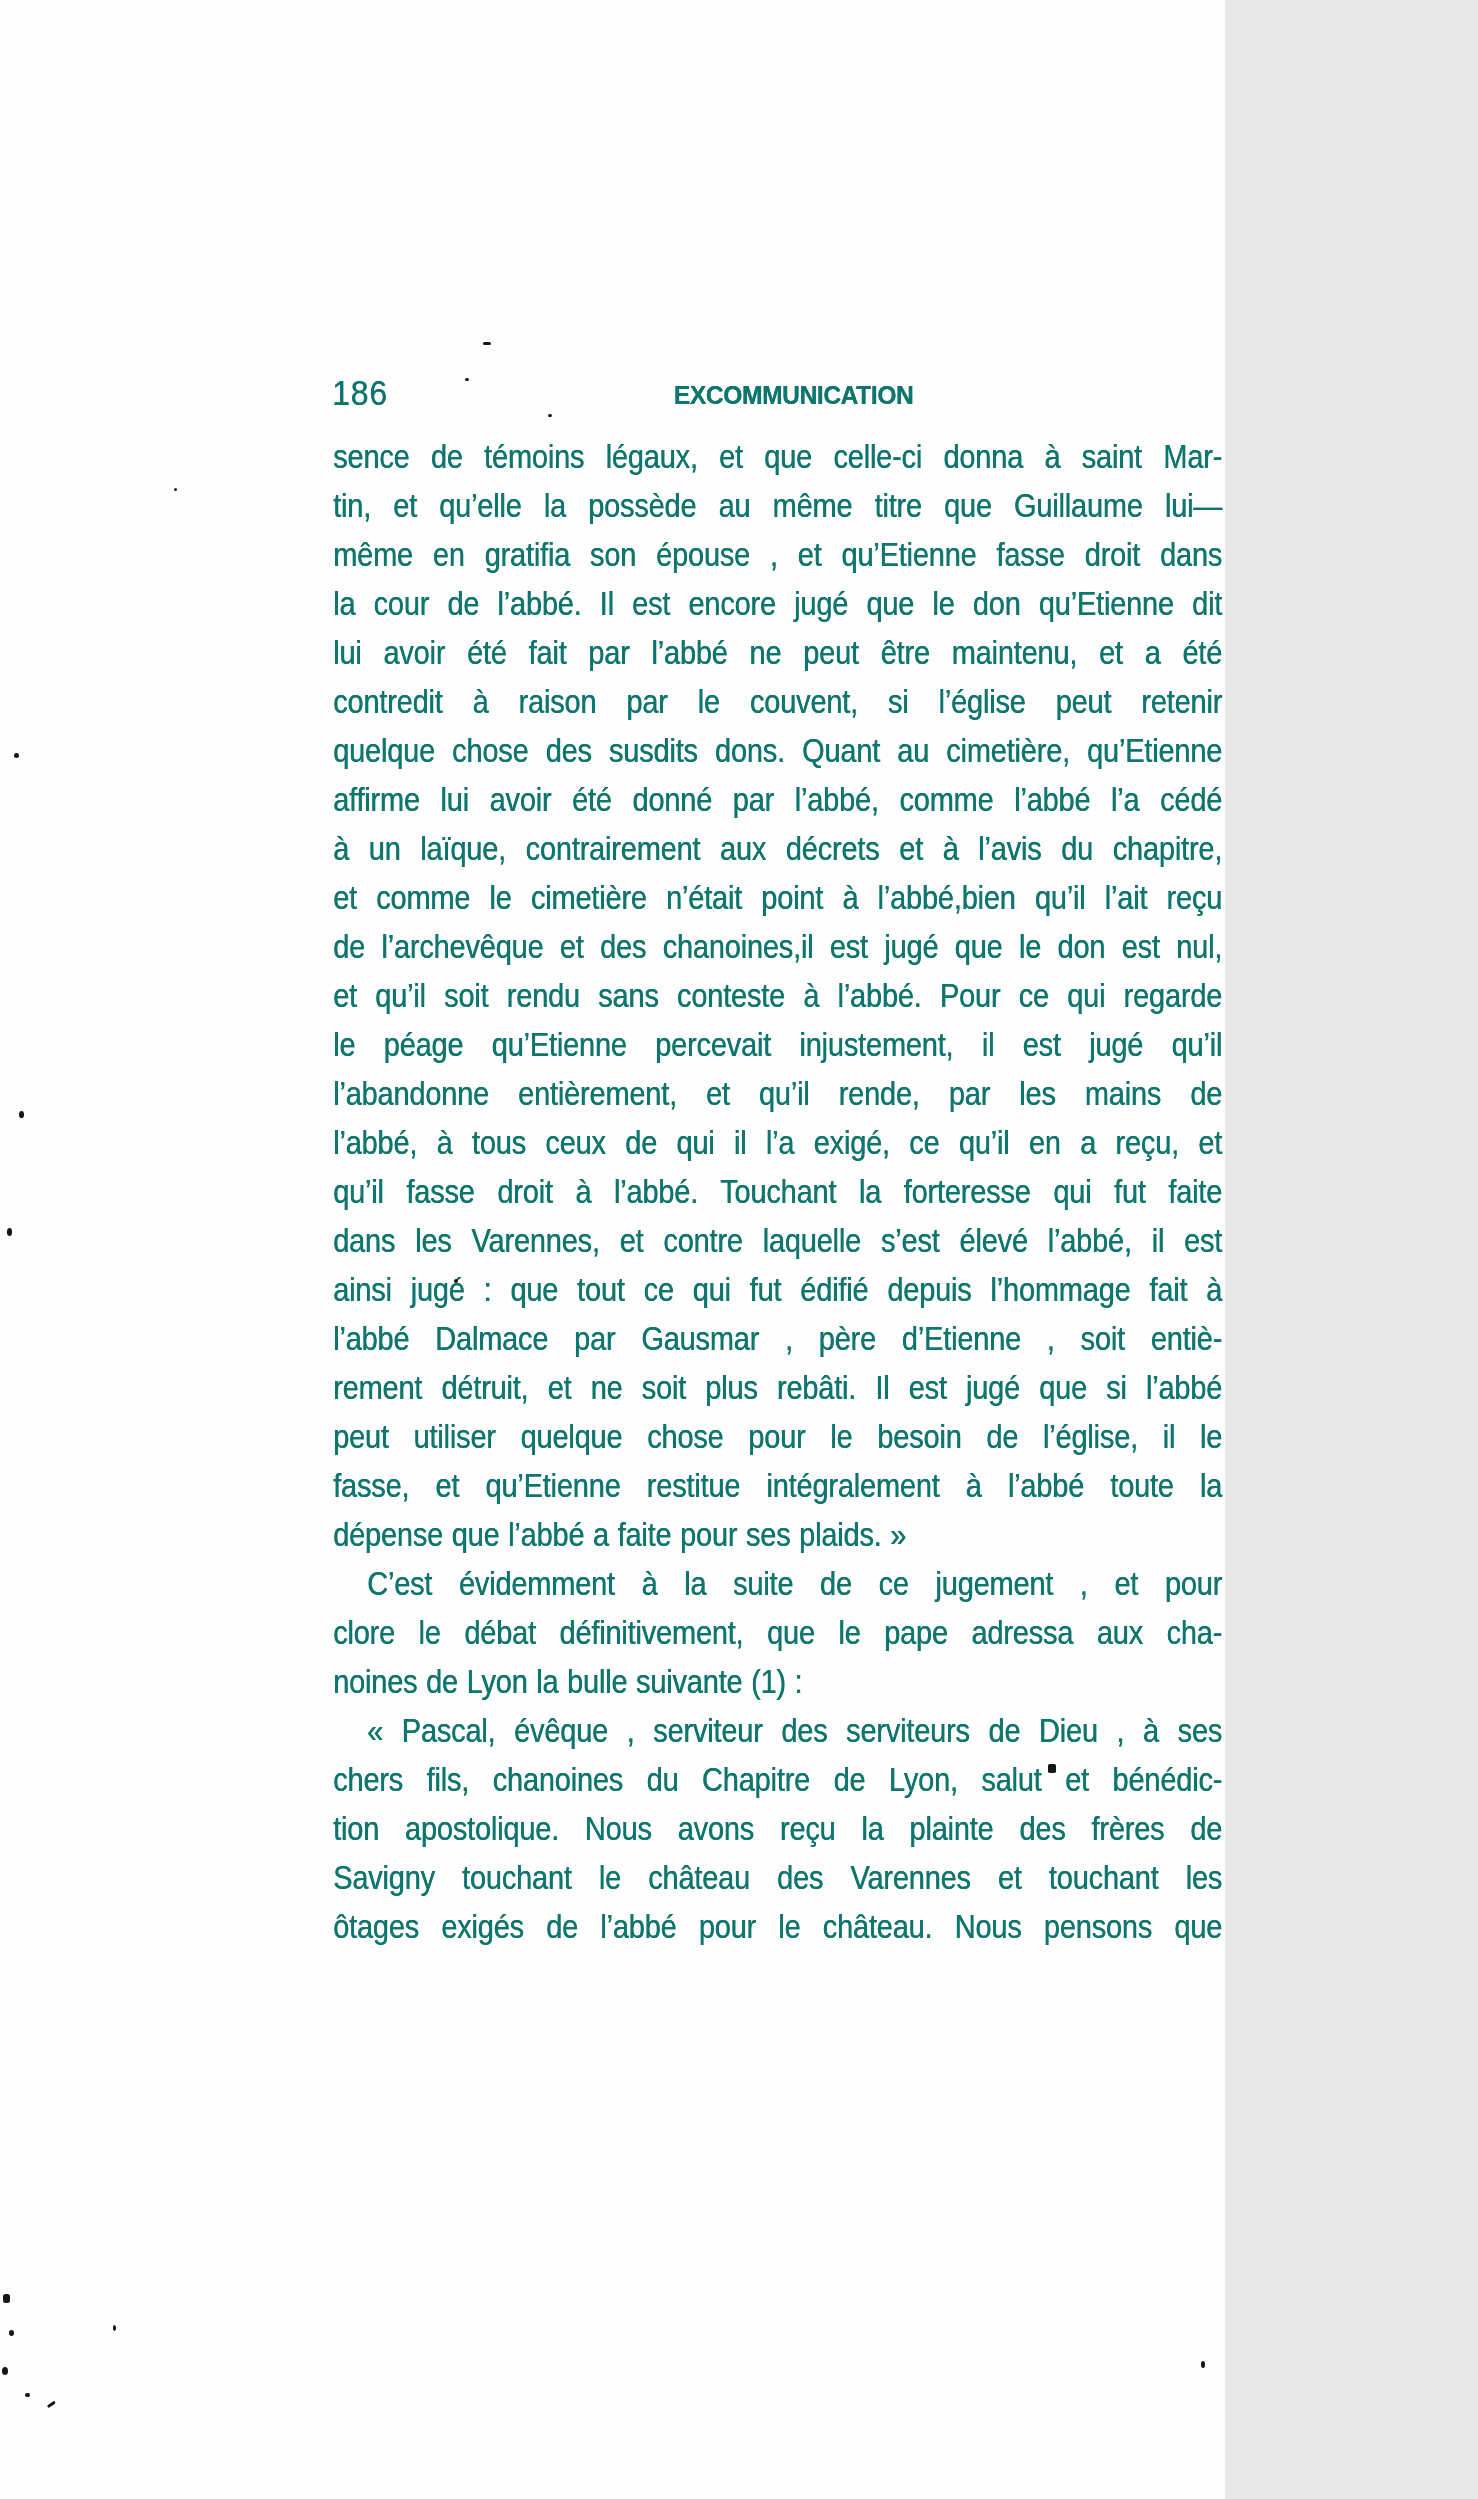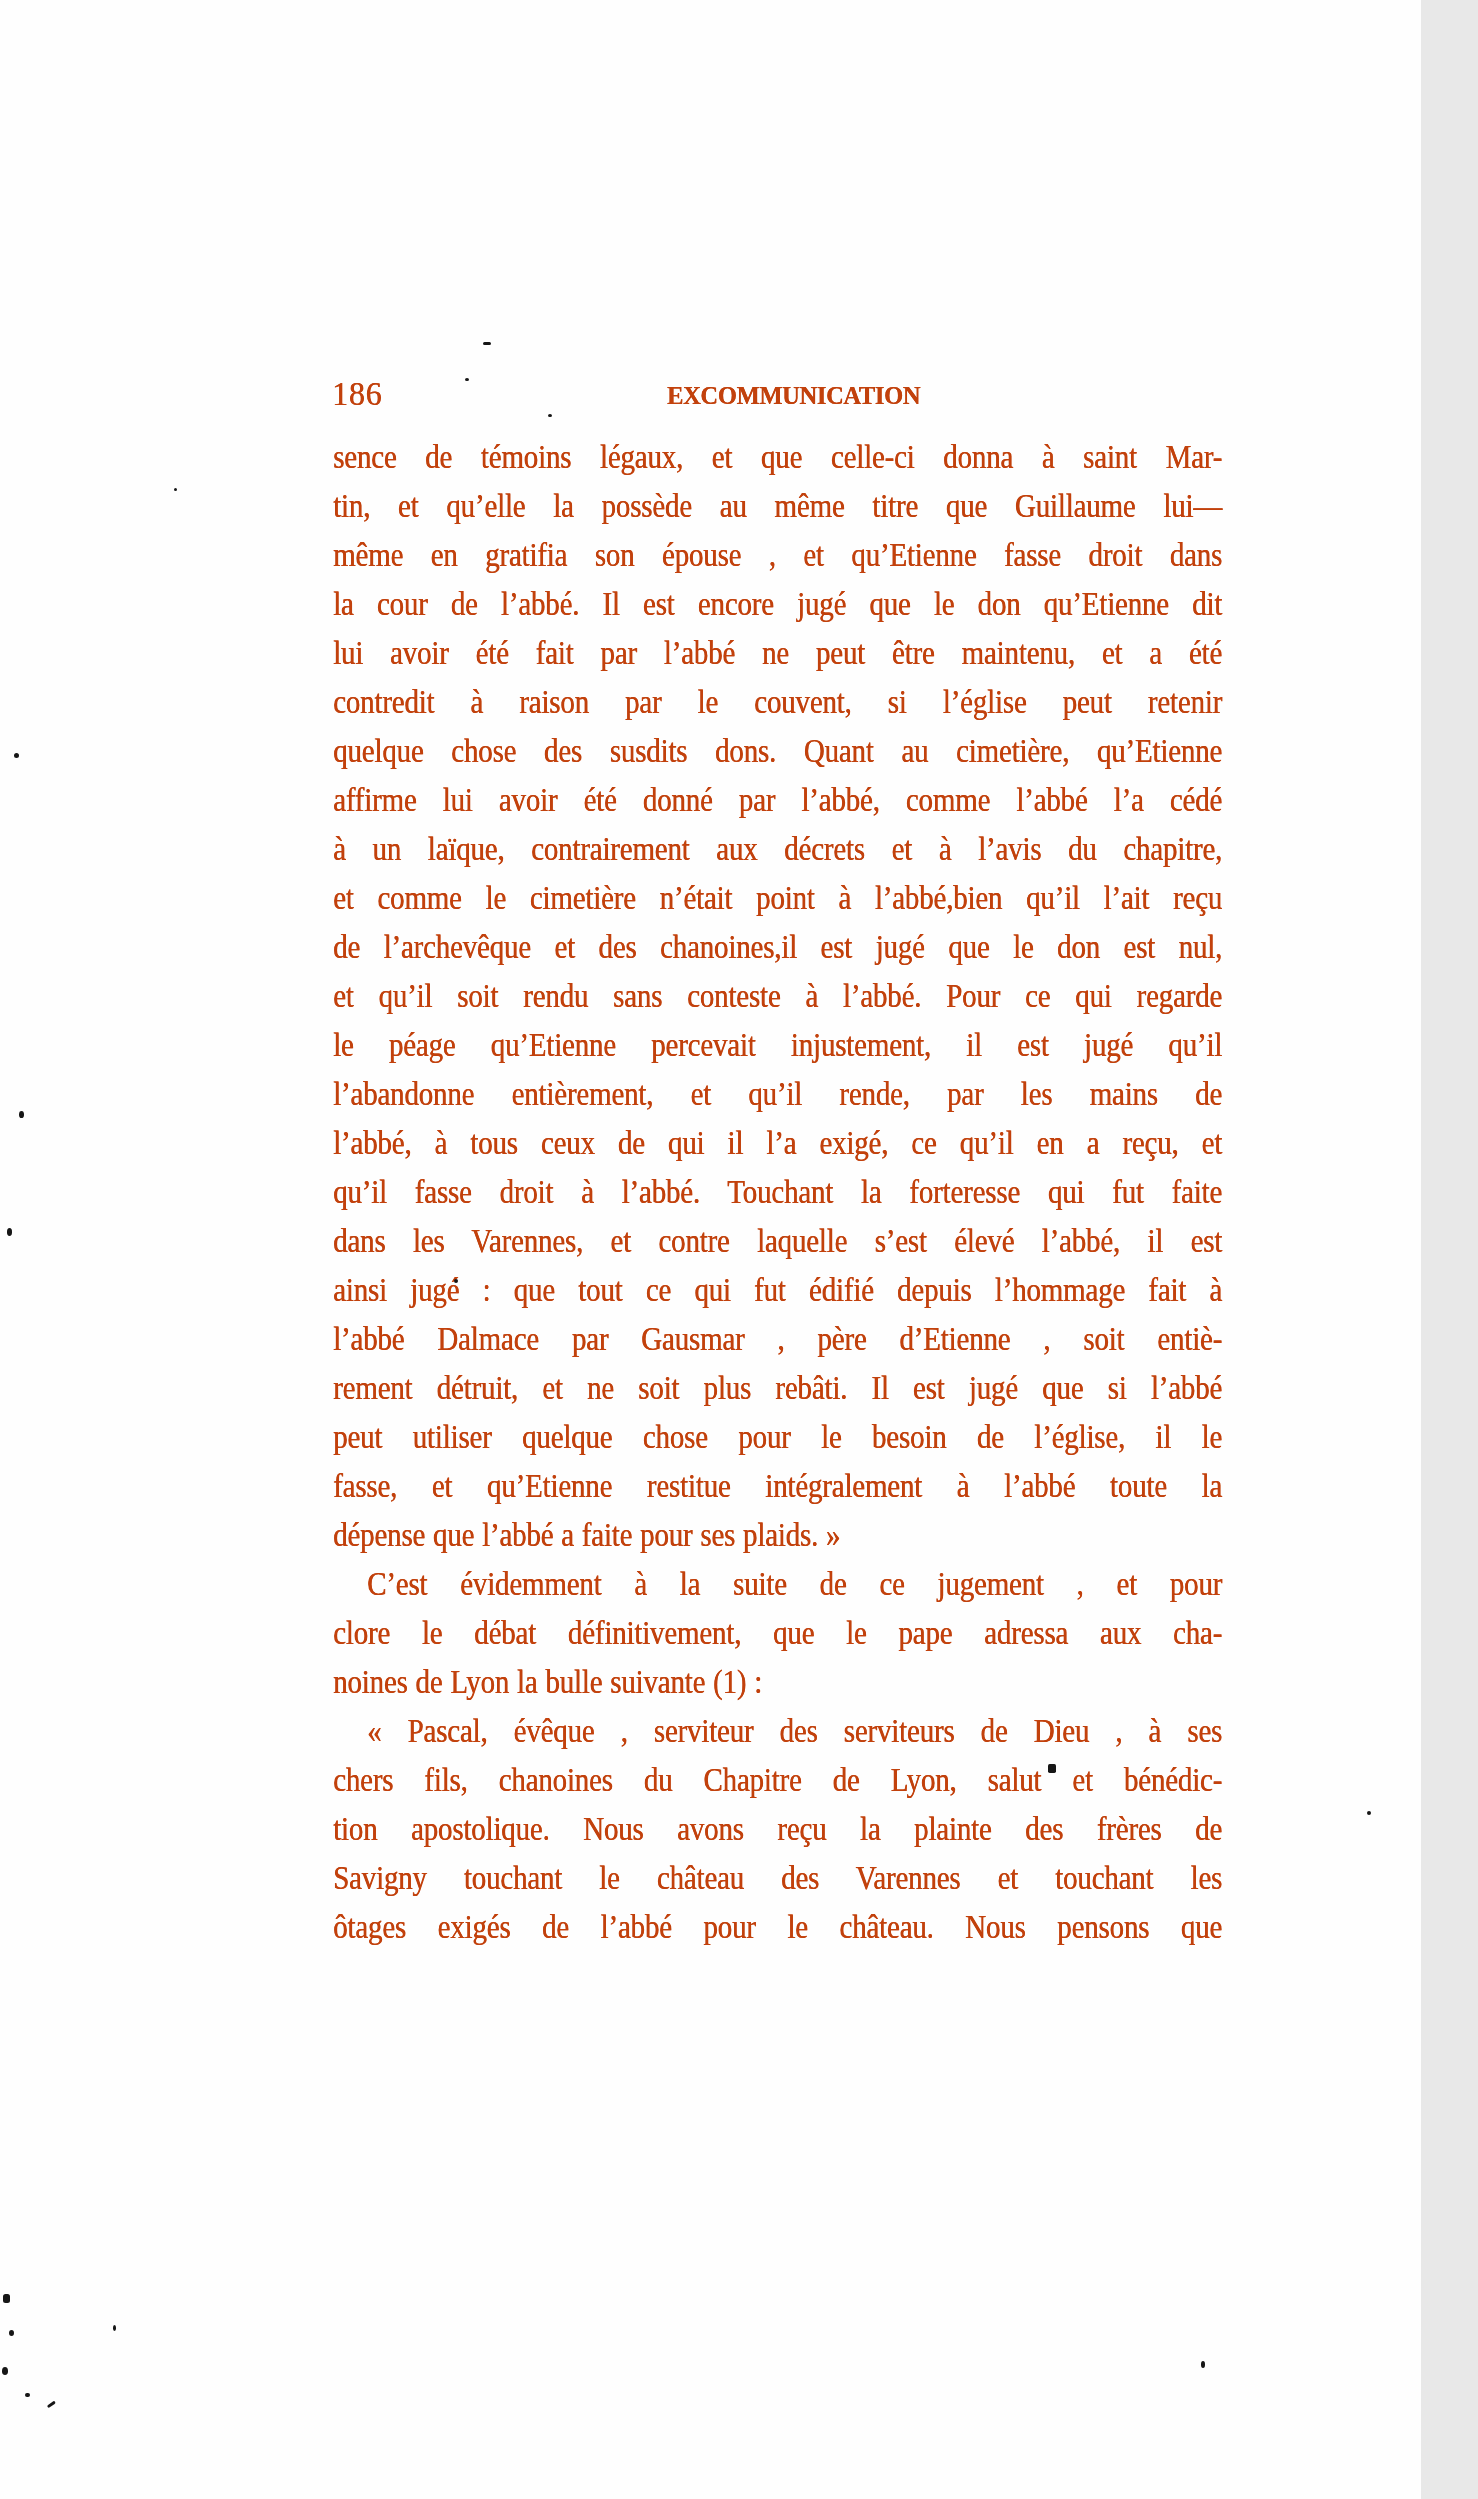--- a/index.html
+++ b/index.html
@@ -2,26 +2,26 @@
 <html style="font-size:13.6px"><head>
 <meta charset="utf-8">
 <style>
   html, body {
     margin: 0;
     padding: 0;
     background: #e8e8e8;
   }
   .page {
     position: relative;
-    width: 1421px;
+    width: 1225px;
     height: 2500px;
     background: #fefefe;
     overflow: hidden;
-    font-family: Liberation Serif, serif;
-    color: #c2410c;
+    font-family: Liberation Sans, sans-serif;
+    color: #0f766e;
   }
   .abs { position: absolute; }
 
   
   .page-number {
     left: 332px;
     top: 374px;
     font-size: 32px;
     line-height: 37px;
     letter-spacing: 0.8px;

